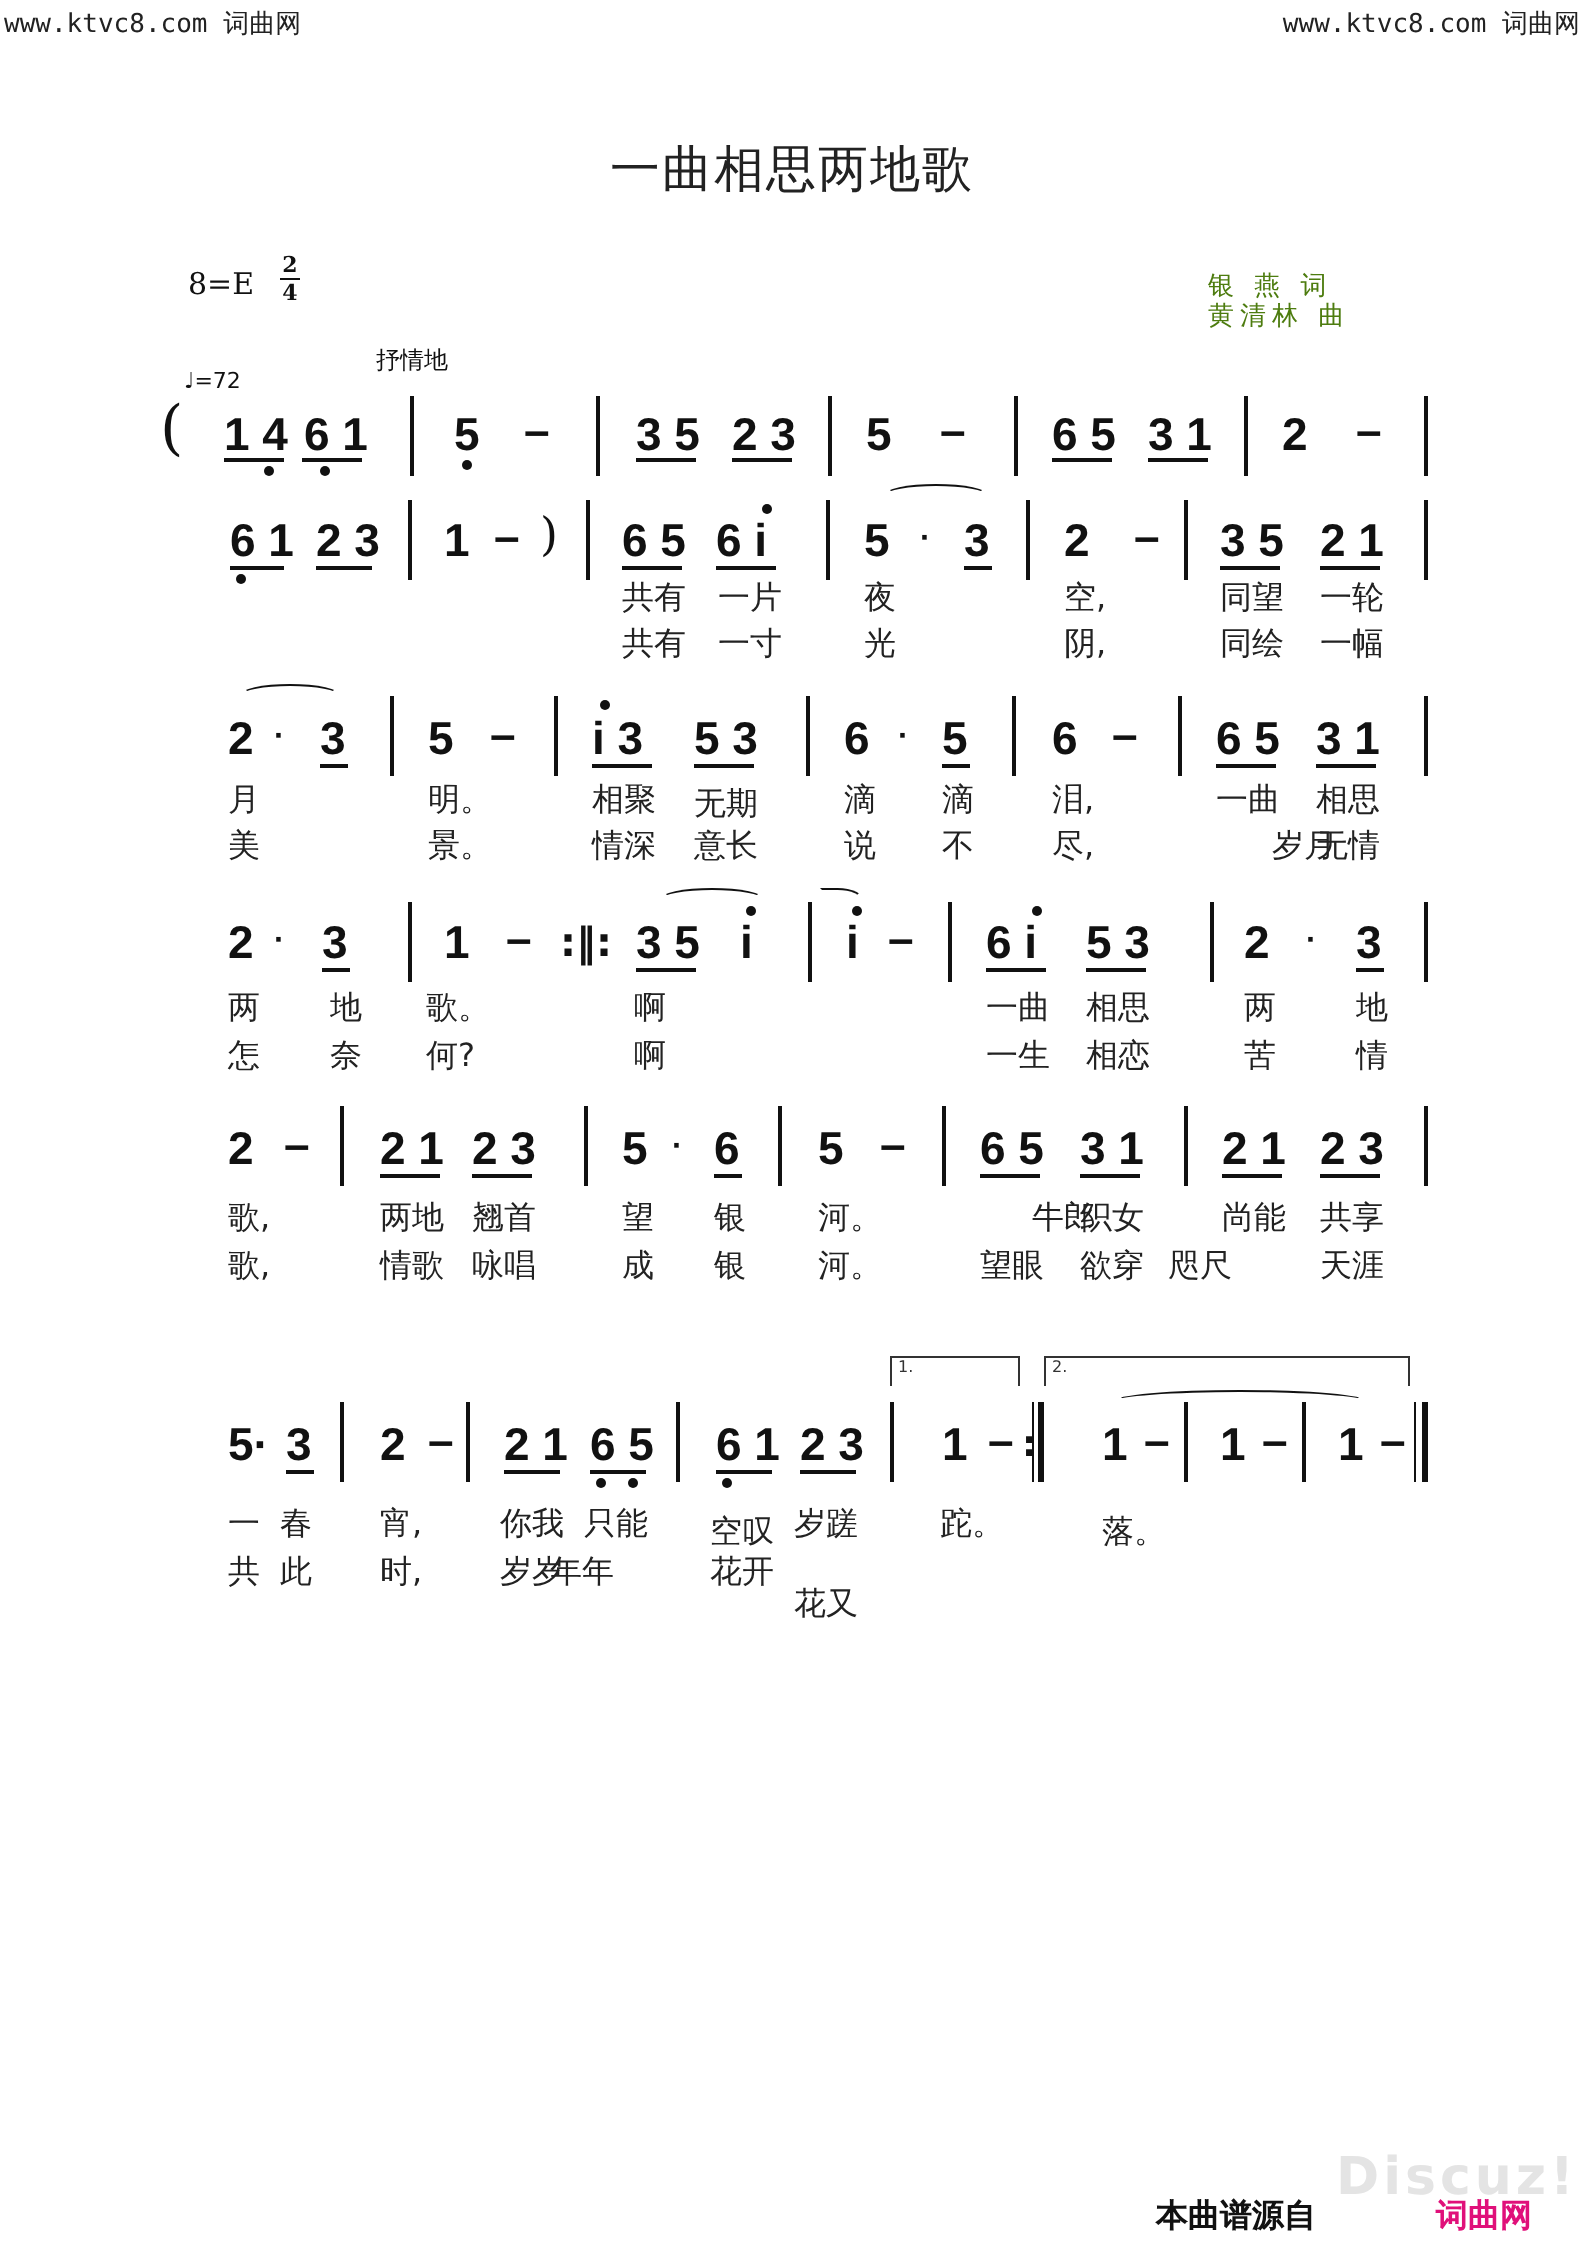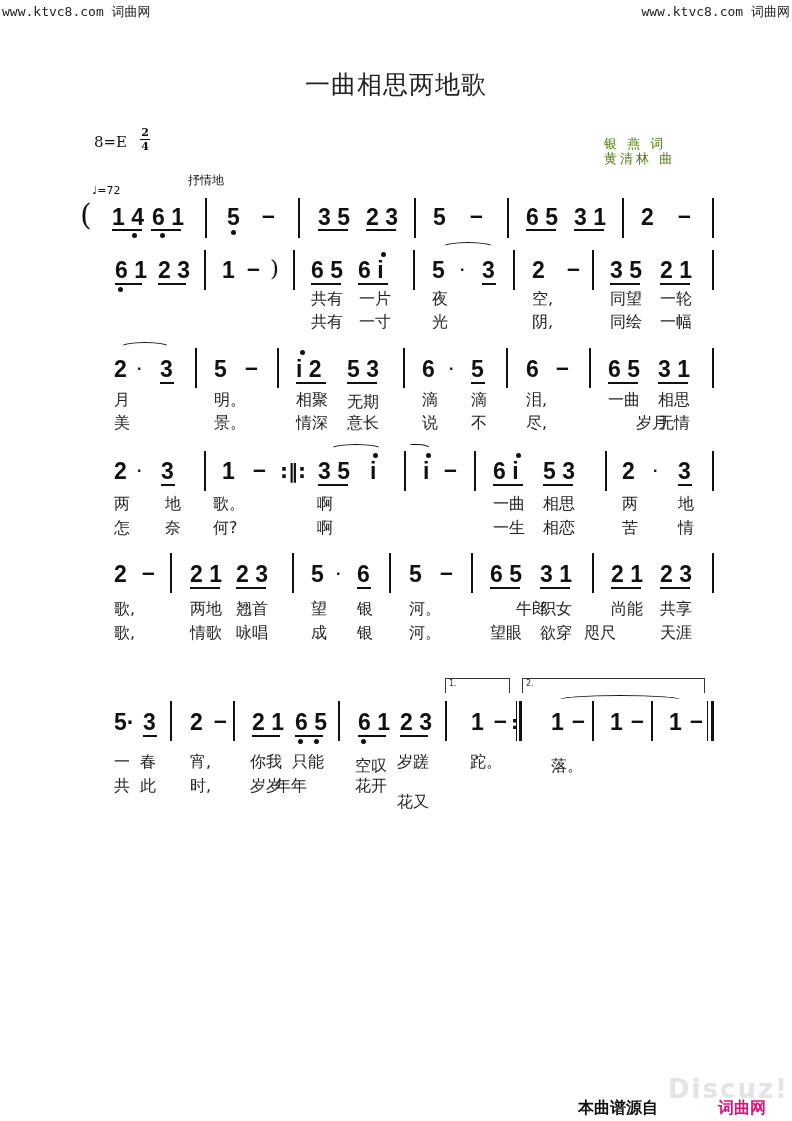--- a/index.html
+++ b/index.html
@@ -124,21 +124,21 @@
 <div>
   <div class="slur" style="left:120px;top:342px;width:48px"></div>
   <div class="n" style="left:114px;top:357px">2</div>
   <div class="n" style="left:137px;top:357px;font-size:16px">·</div>
   <div class="n" style="left:160px;top:357px">3</div>
   <div class="u" style="left:160px;top:382px;width:14px"></div>
   <div class="bar" style="left:195px;top:348px"></div>
   <div class="n" style="left:214px;top:357px">5</div>
   <div class="n" style="left:245px;top:355px">–</div>
   <div class="bar" style="left:277px;top:348px"></div>
-  <div class="n" style="left:296px;top:357px">i 2</div>
+  <div class="n" style="left:296px;top:357px">i 3</div>
   <div class="u" style="left:296px;top:382px;width:30px"></div>
   <div class="dot" style="left:300px;top:350px"></div>
   <div class="n" style="left:347px;top:357px">5 3</div>
   <div class="u" style="left:347px;top:382px;width:30px"></div>
   <div class="bar" style="left:403px;top:348px"></div>
   <div class="n" style="left:422px;top:357px">6</div>
   <div class="n" style="left:449px;top:357px;font-size:16px">·</div>
   <div class="n" style="left:471px;top:357px">5</div>
   <div class="u" style="left:471px;top:382px;width:14px"></div>
   <div class="bar" style="left:506px;top:348px"></div>

